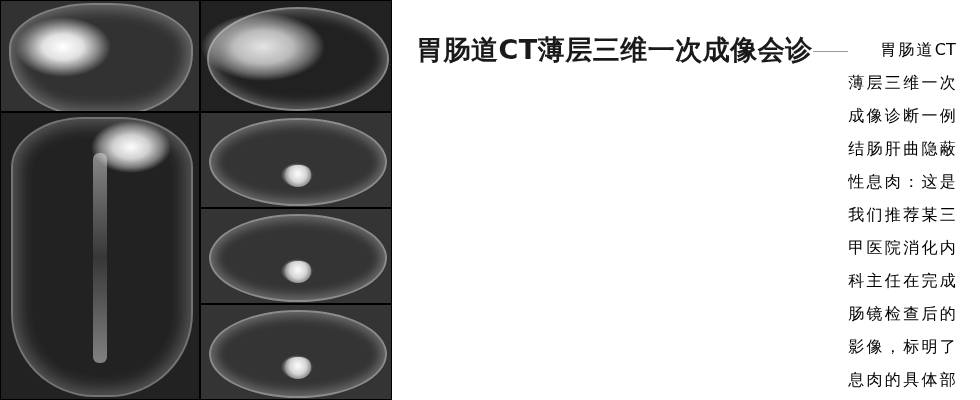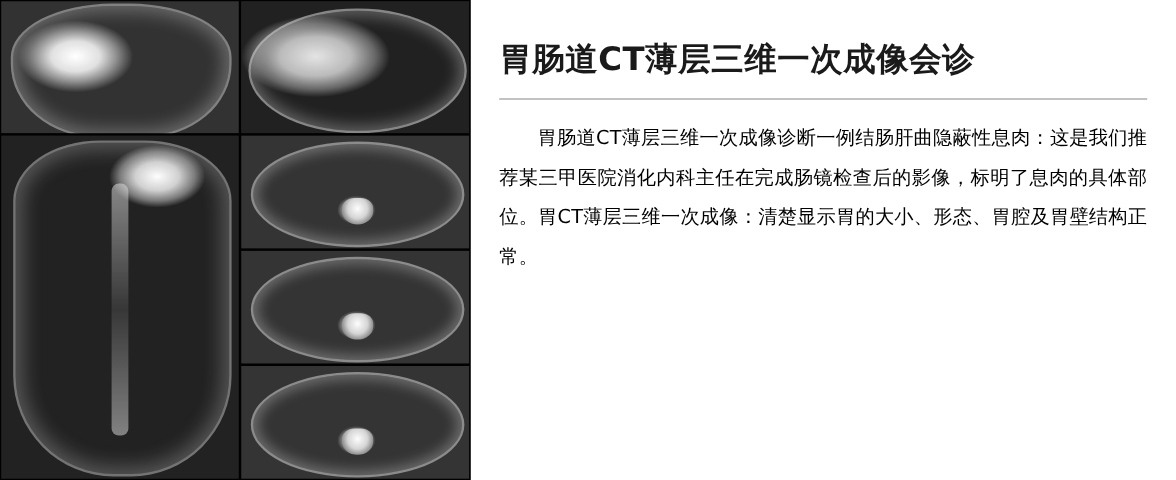--- a/index.html
+++ b/index.html
@@ -144,21 +144,21 @@
   }
 
   
   .text-panel {
     flex: 1 1 auto;
     height: 348px;
     background: #ffffff;
     box-sizing: border-box;
     padding: 34px 24px 20px 24px;
     display: flex;
-    flex-direction: column;
+    flex-direction: row;
   }
   .doc-title {
     font-family: "DejaVu Sans", "Liberation Sans", sans-serif;
     font-size: 27px;
     font-weight: 700;
     color: #1a1a1a;
     letter-spacing: 0.5px;
     line-height: 1.15;
     white-space: nowrap;
   }

